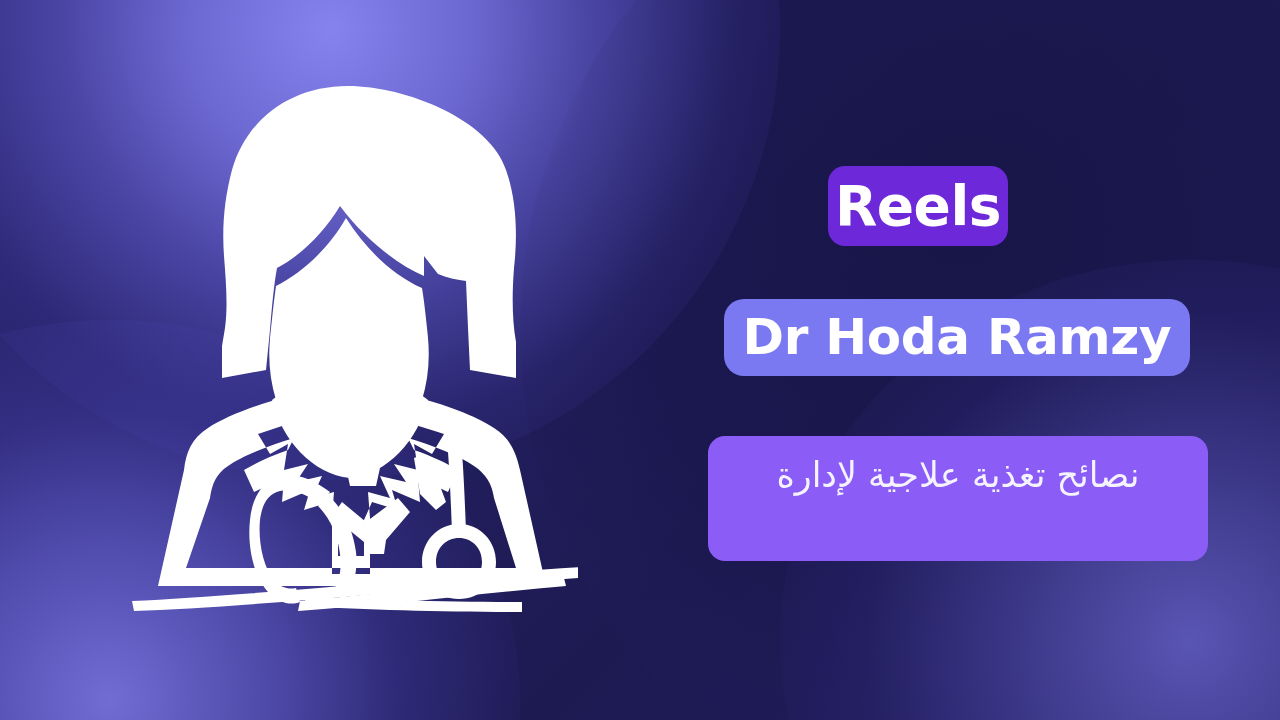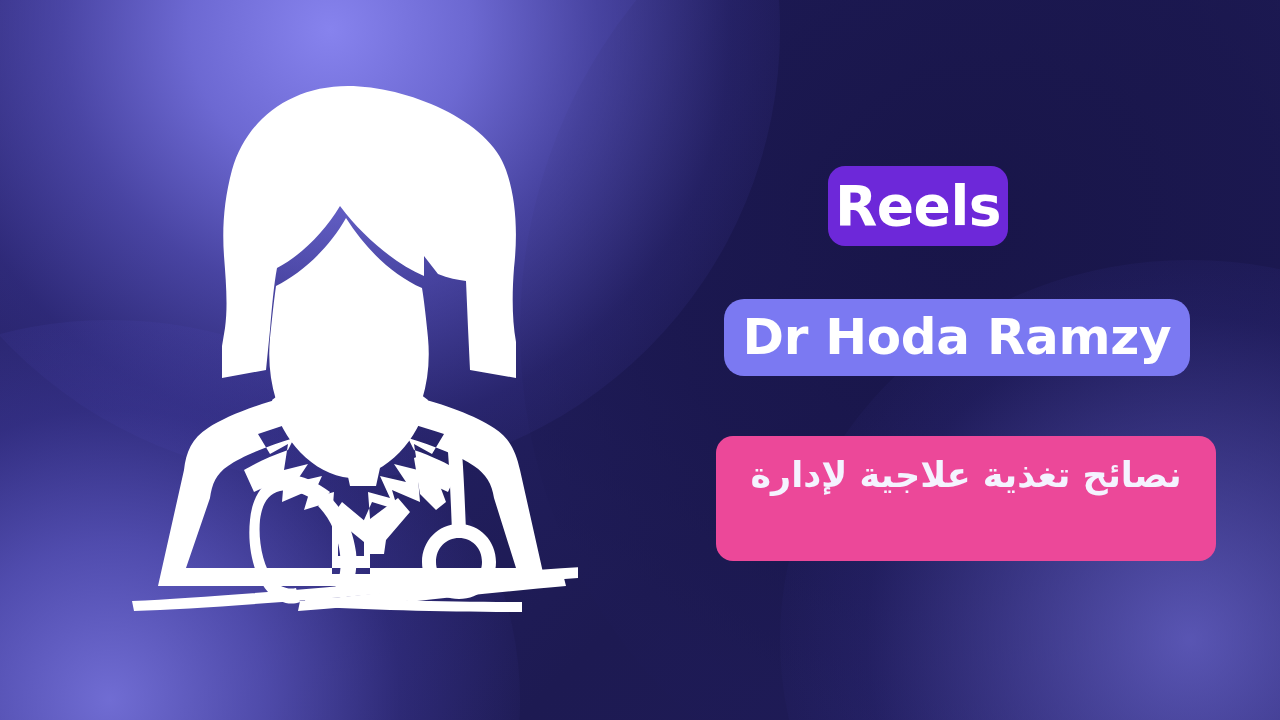--- a/index.html
+++ b/index.html
@@ -127,28 +127,28 @@
     font-size: 50px;
     font-weight: bold;
     line-height: 77px;
     text-align: center;
     letter-spacing: -0.3px;
     margin-left: 24px;
   }
 
   .badge-caption {
     position: absolute;
-    left: 26px;        
+    left: 18px;        
     top: 286px;        
     width: 500px;
     height: 125px;
-    background: #ec4899;
+    background: #8b5cf6;
     border-radius: 17px;
     font-size: 35px;
-    font-weight: bold;
+    font-weight: normal;
     line-height: 1.30;
     text-align: center;
     direction: rtl;
     padding: 17px 22px 0 22px;
     color: #f4f3ff;
   }
   .badge-caption .ln { display: block; }
 </style>
 </head>
 <body>

